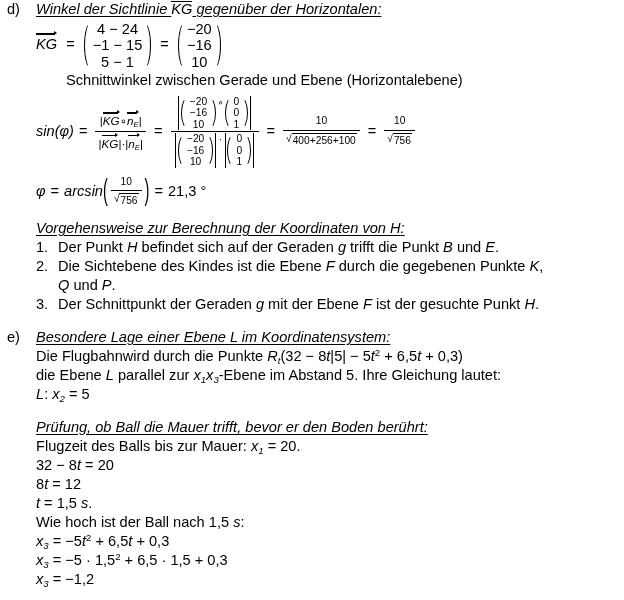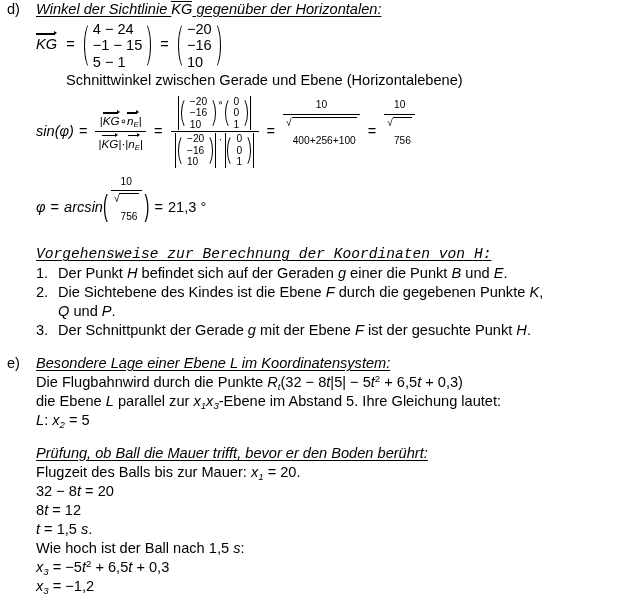--- a/index.html
+++ b/index.html
@@ -104,20 +104,21 @@
     position: absolute;
     top: 1px; bottom: 1px; left: 0; right: 0;
     border: 1.3px solid #000;
     border-radius: 52%;
   }
   .paren.l::before { border-right-color: transparent; border-top-color: transparent; border-bottom-color: transparent; right: -7px; }
   .paren.r::before { border-left-color: transparent; border-top-color: transparent; border-bottom-color: transparent; left: -7px; }
   .vec .cells {
     display: flex;
     flex-direction: column;
+    align-items: center;
     padding: 0 2px;
   }
   .vec .cells > span {
     line-height: 1.12;
     white-space: nowrap;
   }
 
   
   .bar {
     display: inline-block;
@@ -144,21 +145,21 @@
   .frac > .den { padding: 1px 3px 0 3px; border-top: 1.4px solid #000; }
 
   .sm { font-size: 0.80em; }
   .xs { font-size: 0.70em; }
 
   
   .sqrt { display: inline-flex; align-items: stretch; }
   .sqrt > .rad { font-size: 1.0em; }
   .sqrt > .under {
     border-top: 1.2px solid #000;
-    padding: 16px 1px;
+    padding: 0 1px;
     margin-top: 1px;
   }
 
   
   .bigparen {
     display: inline-flex;
     align-items: center;
   }
   .bigparen > .bp {
     font-size: 1.0em;
@@ -323,34 +324,34 @@
               </span>
           </span>
         </span>
         <span class="bigparen">
             <span class="bp">)</span>
           </span>
         <span style="margin:0 5px;">=</span>
         <span>21,3 °</span>
       </div>
 
-      <div class="line hd" style="margin-top:4px;font-family:Liberation Mono, monospace;"><span>Vorgehensweise zur Berechnung der Koordinaten von </span><span class="mi">H</span><span>:</span></div>
+      <div class="line hd" style="margin-top:10px;"><span>Vorgehensweise zur Berechnung der Koordinaten von </span><span class="mi">H</span><span>:</span></div>
 
       <ol class="steps">
         <li>
           <span class="num2">1.</span>
-          <span class="txt"><span>Der Punkt </span><span class="mi">H</span><span> befindet sich auf der Geraden </span><span class="mi">g</span><span> einer die Punkt </span><span class="mi">B</span><span> und </span><span class="mi">E</span><span>.</span></span>
+          <span class="txt"><span>Der Punkt </span><span class="mi">H</span><span> befindet sich auf der Geraden </span><span class="mi">g</span><span> trifft die Punkt </span><span class="mi">B</span><span> und </span><span class="mi">E</span><span>.</span></span>
         </li>
         <li>
           <span class="num2">2.</span>
           <span class="txt"><span>Die Sichtebene des Kindes ist die Ebene </span><span class="mi">F</span><span> durch die gegebenen Punkte </span><span class="mi">K</span><span>,</span><br><span class="mi">Q</span><span> und </span><span class="mi">P</span><span>.</span></span>
         </li>
         <li>
           <span class="num2">3.</span>
-          <span class="txt"><span>Der Schnittpunkt der Gerade </span><span class="mi">g</span><span> mit der Ebene </span><span class="mi">F</span><span> ist der gesuchte Punkt </span><span class="mi">H</span><span>.</span></span>
+          <span class="txt"><span>Der Schnittpunkt der Geraden </span><span class="mi">g</span><span> mit der Ebene </span><span class="mi">F</span><span> ist der gesuchte Punkt </span><span class="mi">H</span><span>.</span></span>
         </li>
       </ol>
 
     </div>
   </div>
 
   <div class="gap14"></div>
 
   <div class="row">
     <div class="marker">e)</div>
@@ -372,19 +373,20 @@
       <div class="line"><span>Flugzeit des Balls bis zur Mauer: </span><span class="mi"><span>x</span><sub>1</sub></span><span> = 20.</span></div>
 
       <div class="line"><span>32 − 8</span><span class="mi">t</span><span> = 20</span></div>
       <div class="line"><span>8</span><span class="mi">t</span><span> = 12</span></div>
       <div class="line"><span class="mi">t</span><span> = 1,5 </span><span class="mi">s</span><span>.</span></div>
 
       <div class="line"><span>Wie hoch ist der Ball nach 1,5 </span><span class="mi">s</span><span>:</span></div>
 
       <div class="line"><span class="mi"><span>x</span><sub>3</sub></span><span> = −5</span><span class="mi">t</span><sup>2</sup><span> + 6,5</span><span class="mi">t</span><span> + 0,3</span></div>
 
+      <div class="line"><span class="mi"><span>x</span><sub>3</sub></span><span> = −5 · 1,5</span><sup>2</sup><span> + 6,5 · 1,5 + 0,3</span></div>
 
       <div class="line"><span class="mi"><span>x</span><sub>3</sub></span><span> = −1,2</span></div>
 
     </div>
   </div>
 
 </div>
 
 </body></html>

